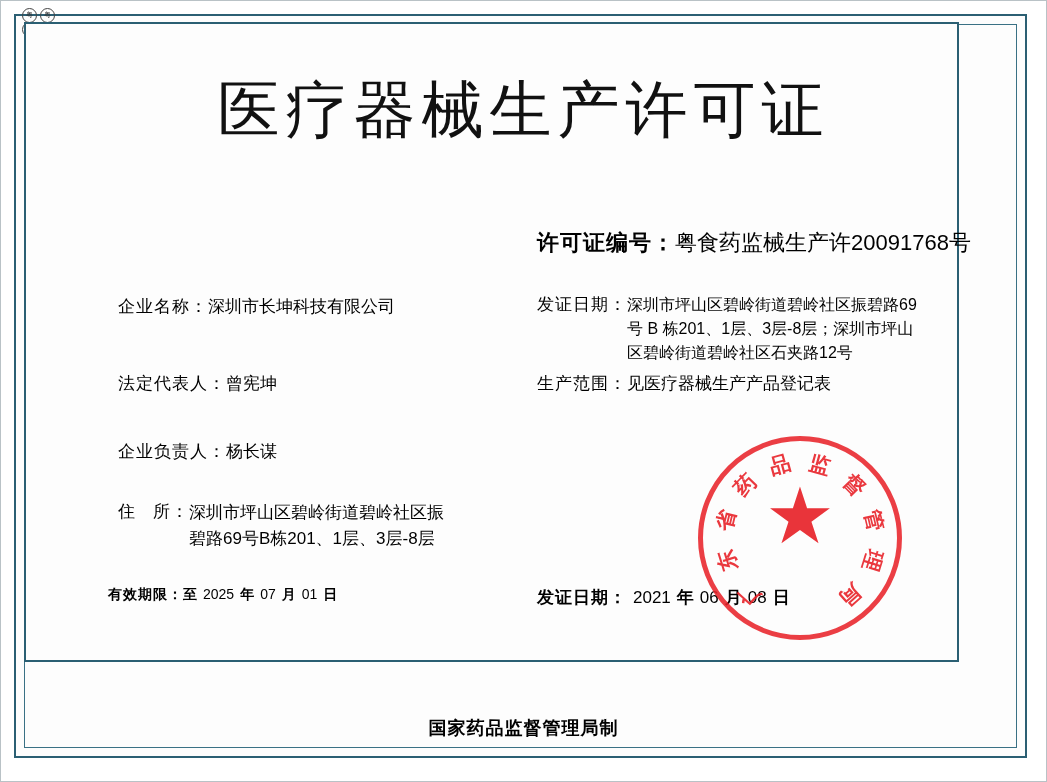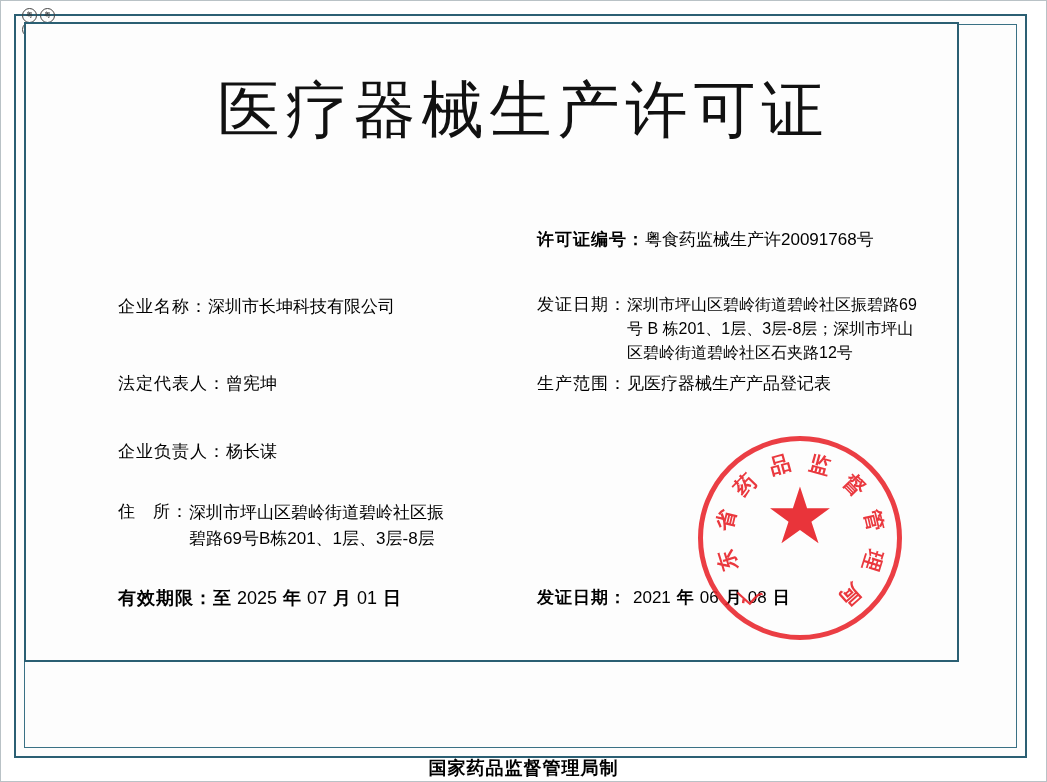--- a/index.html
+++ b/index.html
@@ -101,21 +101,21 @@
     font-size: 62px;
     letter-spacing: 6px;
     font-weight: 400;
     color: #111;
   }
 
   .license-no {
     position: absolute;
     left: 537px;
     top: 228px;
-    font-size: 17px;
+    font-size: 22px;
     white-space: nowrap;
   }
   .license-no .lbl {
     font-weight: bold;
     letter-spacing: 1px;
   }
   .license-no .val {
     font-weight: normal;
   }
 
@@ -160,23 +160,23 @@
     width: 290px;
     line-height: 24px;
     font-size: 16px;
   }
   .f-scope { left: 537px; top: 372px; }
   .f-issuer { left: 537px; top: 512px; }
 
   
   .validity {
     position: absolute;
-    left: 118px;
+    left: 108px;
     top: 586px;
-    font-size: 18px;
+    font-size: 14px;
     white-space: nowrap;
   }
   .validity .lbl { font-weight: bold; letter-spacing: 1px; }
   .validity .kw { font-weight: bold; }
   .validity .num { font-weight: normal; padding: 0 6px; }
 
   .issue-date {
     position: absolute;
     left: 537px;
     top: 586px;
@@ -189,21 +189,20 @@
 
   .footer {
     position: absolute;
     left: 0;
     right: 0;
     top: 716px;
     text-align: center;
     font-size: 18px;
     font-weight: bold;
     letter-spacing: 1px;
-    margin-top: 40px;
   }
 
   
   .seal {
     position: absolute;
     left: 698px;
     top: 436px;
     width: 204px;
     height: 204px;
     pointer-events: none;

